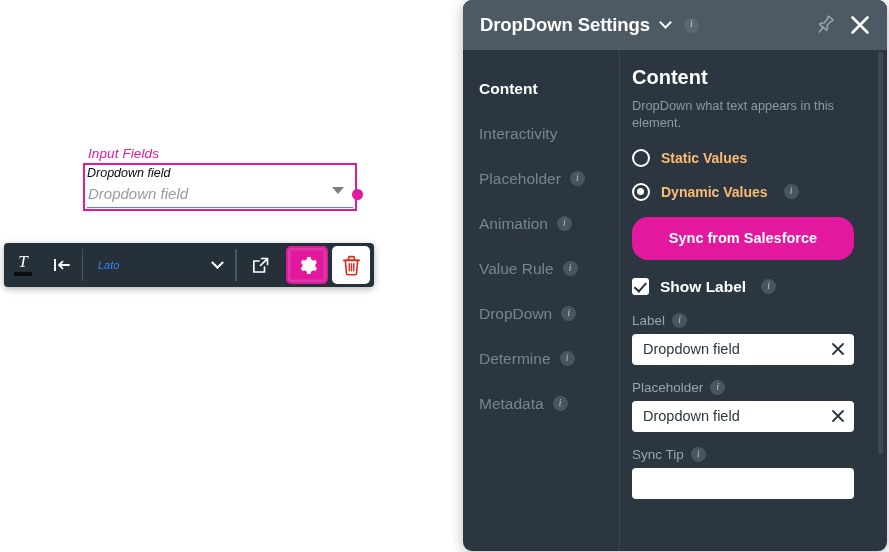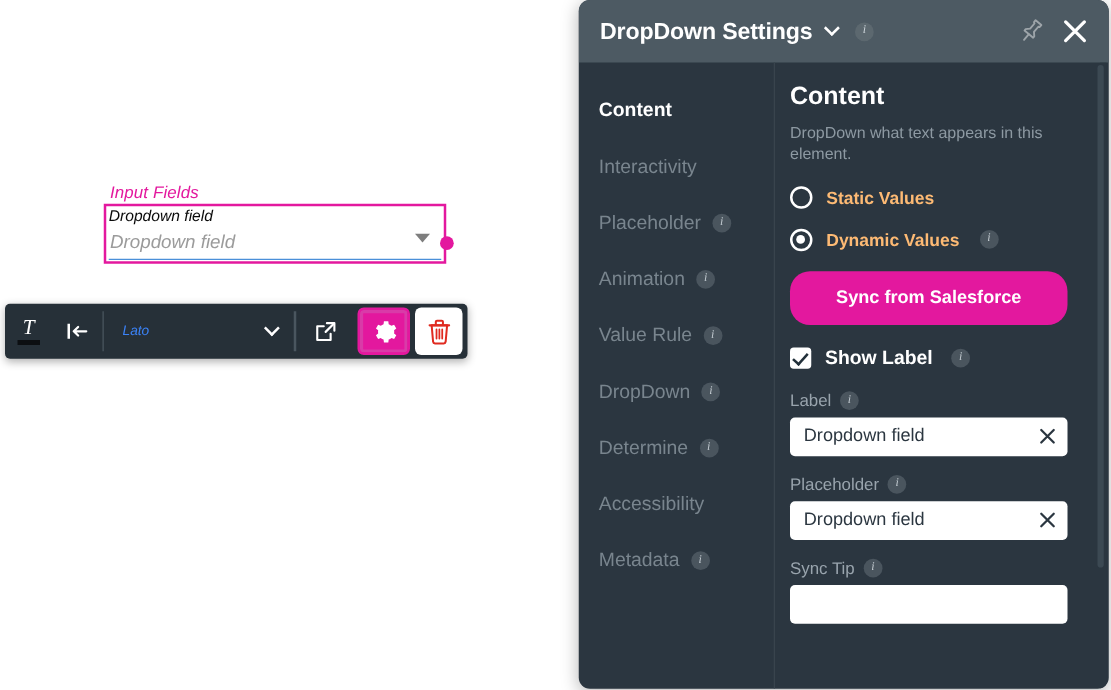--- a/index.html
+++ b/index.html
@@ -501,23 +501,20 @@
       </div>
       <div class="nav-item">
         <span>DropDown</span>
         <span class="info-badge">i</span>
       </div>
       <div class="nav-item">
         <span>Determine</span>
         <span class="info-badge">i</span>
       </div>
       <div class="nav-item">
-        <span>Accessibility</span>
-      </div>
-      <div class="nav-item">
         <span>Metadata</span>
         <span class="info-badge">i</span>
       </div>
     </div>
 
     <div id="panel-content">
 
       <div id="content-heading">Content</div>
       <div id="content-description">DropDown what text appears in this element.</div>
 

